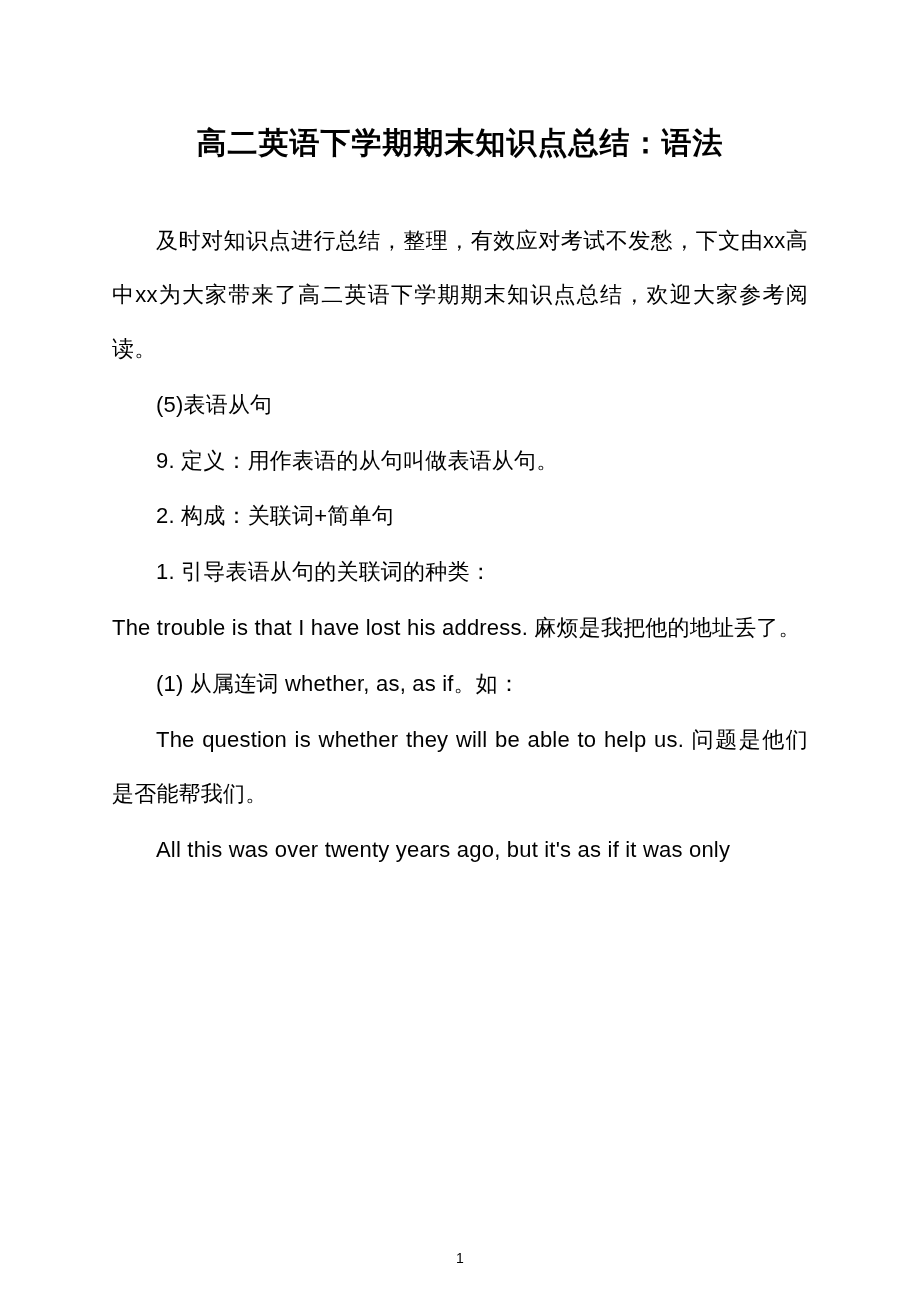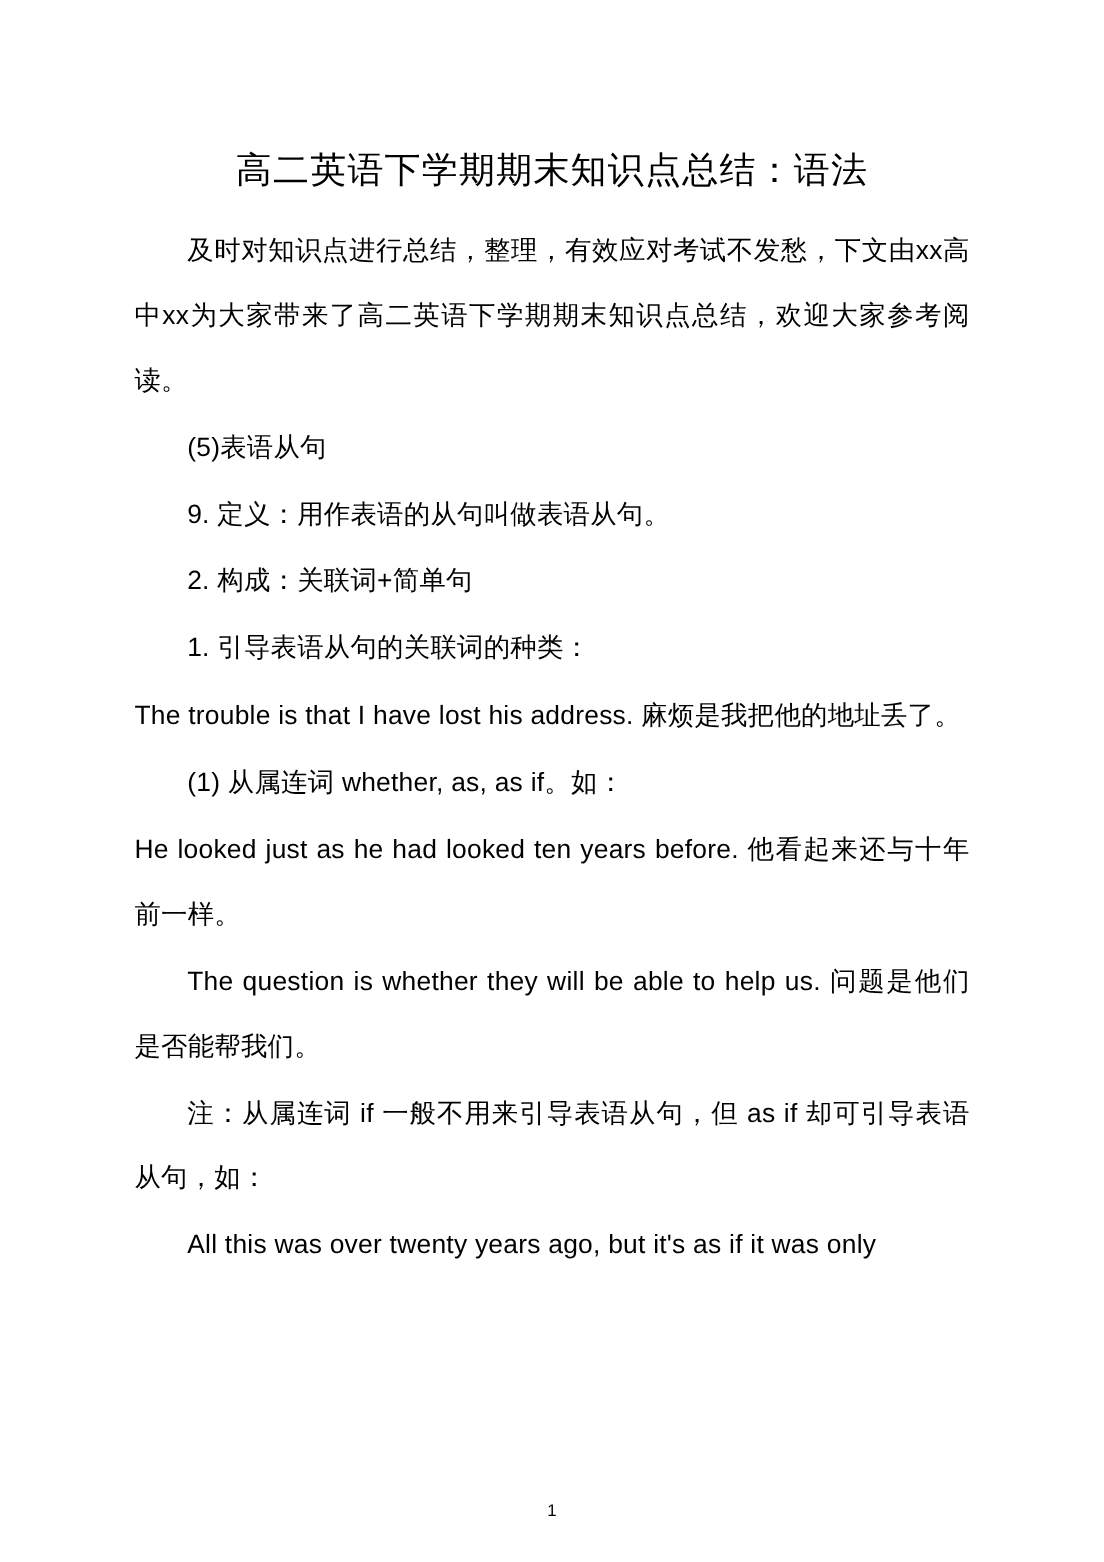--- a/index.html
+++ b/index.html
@@ -17,24 +17,24 @@
   }
   .page {
     box-sizing: border-box;
     width: 920px;
     height: 1302px;
     padding: 96px 112px 60px 112px;
     position: relative;
   }
   .doc-title {
     font-size: 30px;
-    font-weight: normal;
+    font-weight: bold;
     text-align: center;
     letter-spacing: 1px;
-    margin: 26px 0 18px 0;
+    margin: 26px 0 50px 0;
     line-height: 1.4;
   }
   .para {
     font-size: 22px;
     line-height: 2.45;
     text-align: justify;
     text-justify: inter-ideograph;
     margin: 0 0 2px 0;
     letter-spacing: 0.2px;
   }
@@ -65,19 +65,17 @@
 
   <h1 class="doc-title">高二英语下学期期末知识点总结：语法</h1>
 
   <p class="para indent">及时对知识点进行总结，整理，有效应对考试不发愁，下文由xx高中xx为大家带来了高二英语下学期期末知识点总结，欢迎大家参考阅读。</p>
   <p class="para indent">(5)表语从句</p>
   <p class="para indent">9. 定义：用作表语的从句叫做表语从句。</p>
   <p class="para indent">2. 构成：关联词+简单句</p>
   <p class="para indent">1. 引导表语从句的关联词的种类：</p>
   <p class="para noindent">The trouble is that I have lost his address. 麻烦是我把他的地址丢了。</p>
   <p class="para indent">(1) 从属连词 whether, as, as if。如：</p>
-  <p class="para noindent">He looked just as he had looked ten years before. 他看起来还与十年前一样。</p>
   <p class="para indent">The question is whether they will be able to help us. 问题是他们是否能帮我们。</p>
-  <p class="para indent">注：从属连词 if 一般不用来引导表语从句，但 as  if 却可引导表语从句，如：</p>
   <p class="para indent spread">All this was over twenty years ago, but it's as if it was only</p>
 
   <div class="page-number">1</div>
 </div>
 
 </body></html>

